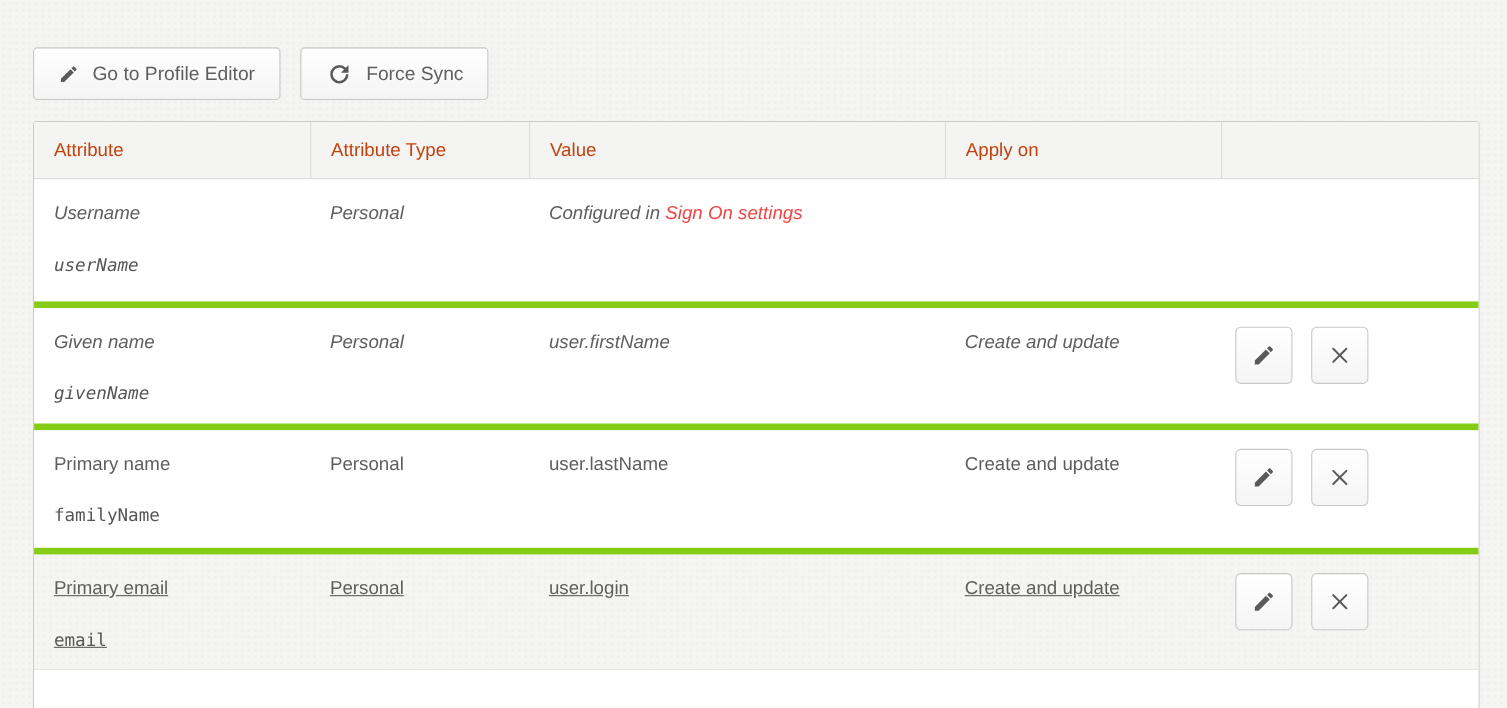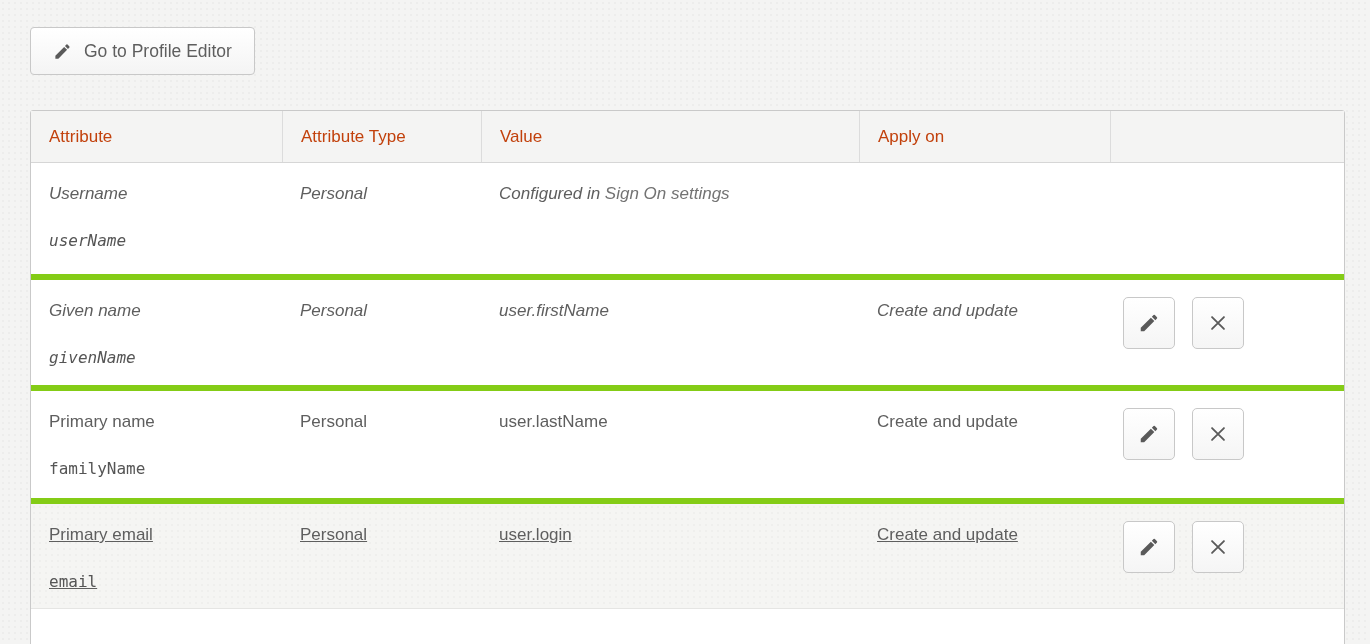--- a/index.html
+++ b/index.html
@@ -7,21 +7,21 @@
   body {
     position: relative;
     font-family: "Liberation Sans", sans-serif;
     background-color: #f4f4f3;
     background-image: radial-gradient(circle, rgba(0,0,0,0.028) 1px, transparent 1.3px);
     background-size: 6px 6px;
     color: #5e5e5e;
   }
 
   
-  .toolbar { position: absolute; top: 27px; left: 30px; display: flex; gap: 18px; }
+  .toolbar { position: absolute; top: 43px; left: 30px; display: flex; gap: 18px; }
   .btn {
     display: inline-flex; align-items: center; gap: 12px;
     height: 48px; padding: 0 22px;
     background: linear-gradient(#ffffff, #f4f4f4);
     border: 1px solid #c8c8c8; border-radius: 4px;
     font-family: "Liberation Sans", sans-serif;
     font-size: 17.5px; color: #5e5e5e; cursor: pointer;
   }
   .btn svg { flex: 0 0 auto; }
 
@@ -56,21 +56,21 @@
   .row.h110 { height: 110px; }
   .row.highlight {
     background-color: #f5f5f3;
     background-image: radial-gradient(circle, rgba(0,0,0,0.025) 1px, transparent 1.3px);
     background-size: 6px 6px;
     text-decoration: underline;
   }
   .td { padding: 21px 10px 0 18px; font-size: 17px; color: #5e5e5e; }
   .attr-label { display: block; font-size: 17px; color: #5e5e5e; }
   .attr-code  { display: block; margin-top: 27px; font-family: "DejaVu Sans Mono", "Liberation Mono", monospace; font-size: 16px; color: #555; }
-  a.cell-link { color: #737373; text-decoration: none; cursor: pointer; }
+  a.cell-link { color: #ef4444; text-decoration: none; cursor: pointer; }
 
   .td.actions { padding: 17px 0 0 13px; display: flex; gap: 17px; }
   .icon-btn {
     width: 52px; height: 52px;
     display: inline-flex; align-items: center; justify-content: center;
     background: linear-gradient(#ffffff, #f5f5f5);
     border: 1px solid #c8c8c8; border-radius: 5px; cursor: pointer;
   }
   .row-partial { height: 80px; background: #ffffff; border-top: 1px solid #e5e5e3; }
 </style>
@@ -79,20 +79,28 @@
 
 <div class="toolbar">
   <button class="btn">
     <span style="display:inline-flex">
       <svg width="19" height="19" viewBox="0 0 24 24">
           <path fill="#5a5a5a" d="M3 17.25V21h3.75L17.81 9.94l-3.75-3.75L3 17.25zM20.71 7.04c.39-.39.39-1.02 0-1.41l-2.34-2.34a.9959.9959 0 0 0-1.41 0l-1.83 1.83 3.75 3.75 1.83-1.83z"></path>
         </svg>
     </span>
     <span>Go to Profile Editor</span>
   </button>
+  <button class="btn">
+    <span style="display:inline-flex">
+      <svg width="25" height="25" viewBox="0 0 24 24">
+          <path fill="#5a5a5a" d="M17.65 6.35A7.95 7.95 0 0 0 12 4a8 8 0 1 0 8 8h-2.2a5.8 5.8 0 1 1-1.7-4.1L13.4 10.6H20V4l-2.35 2.35z"></path>
+        </svg>
+    </span>
+    <span>Force Sync</span>
+  </button>
 </div>
 
 <div class="table">
 
   <div class="thead">
     <div class="th col-attr">Attribute</div>
     <div class="th col-type">Attribute Type</div>
     <div class="th col-value">Value</div>
     <div class="th col-apply">Apply on</div>
     <div class="th col-actions"></div>

